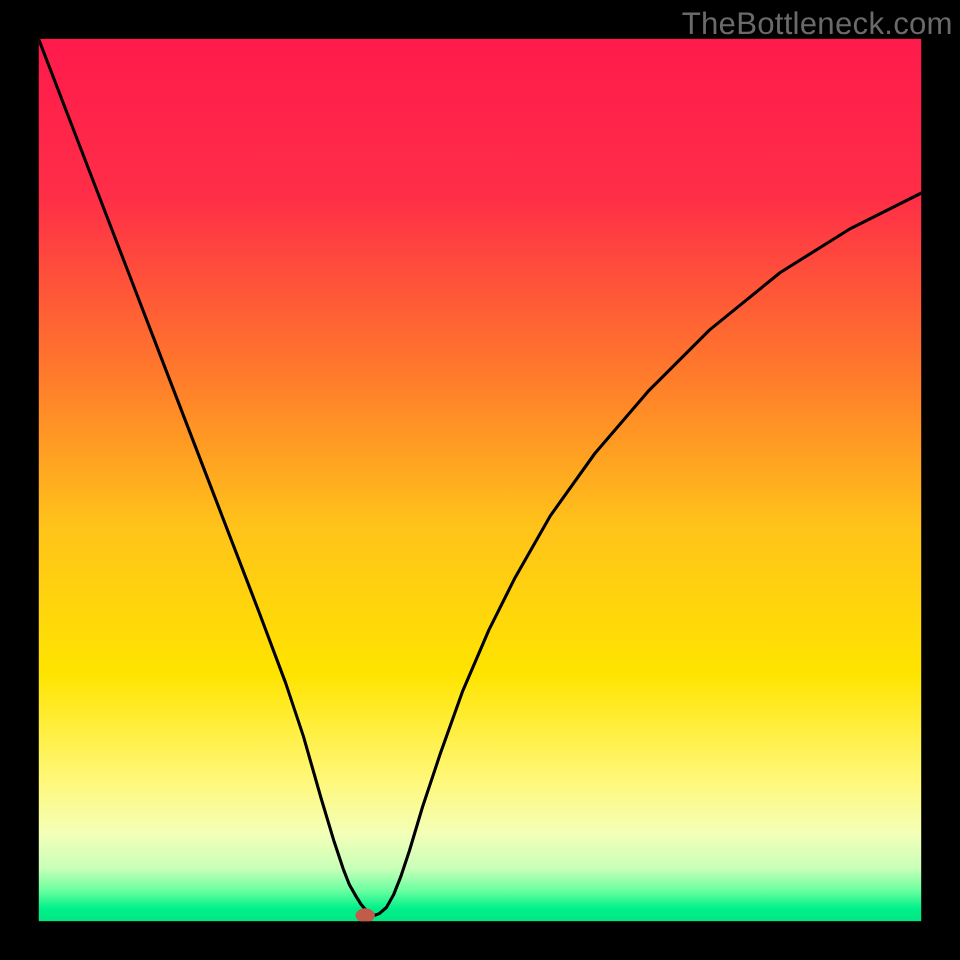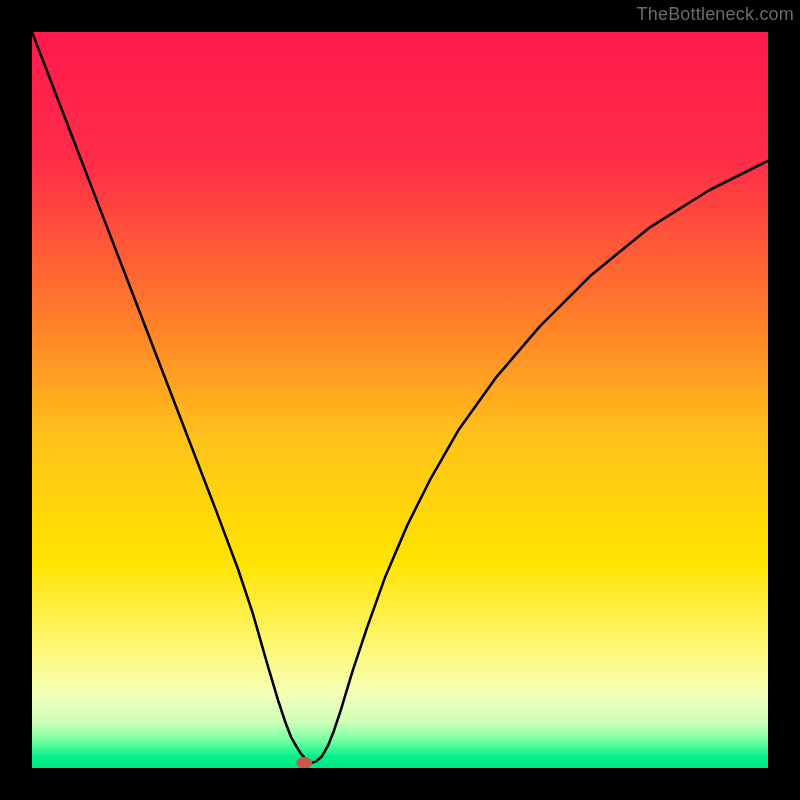--- a/index.html
+++ b/index.html
@@ -24,21 +24,21 @@
     left: 32px;
     width: 736px;
     height: 736px;
     overflow: hidden;
   }
   .watermark {
     position: absolute;
     top: 4px;
     right: 6px;
     color: #6a6a6a;
-    font-size: 18px;
+    font-size: 26px;
     font-weight: 500;
     letter-spacing: 0.2px;
     user-select: none;
   }
   svg { display: block; }
 </style>
 </head>
 <body>
 
 <div class="frame">

